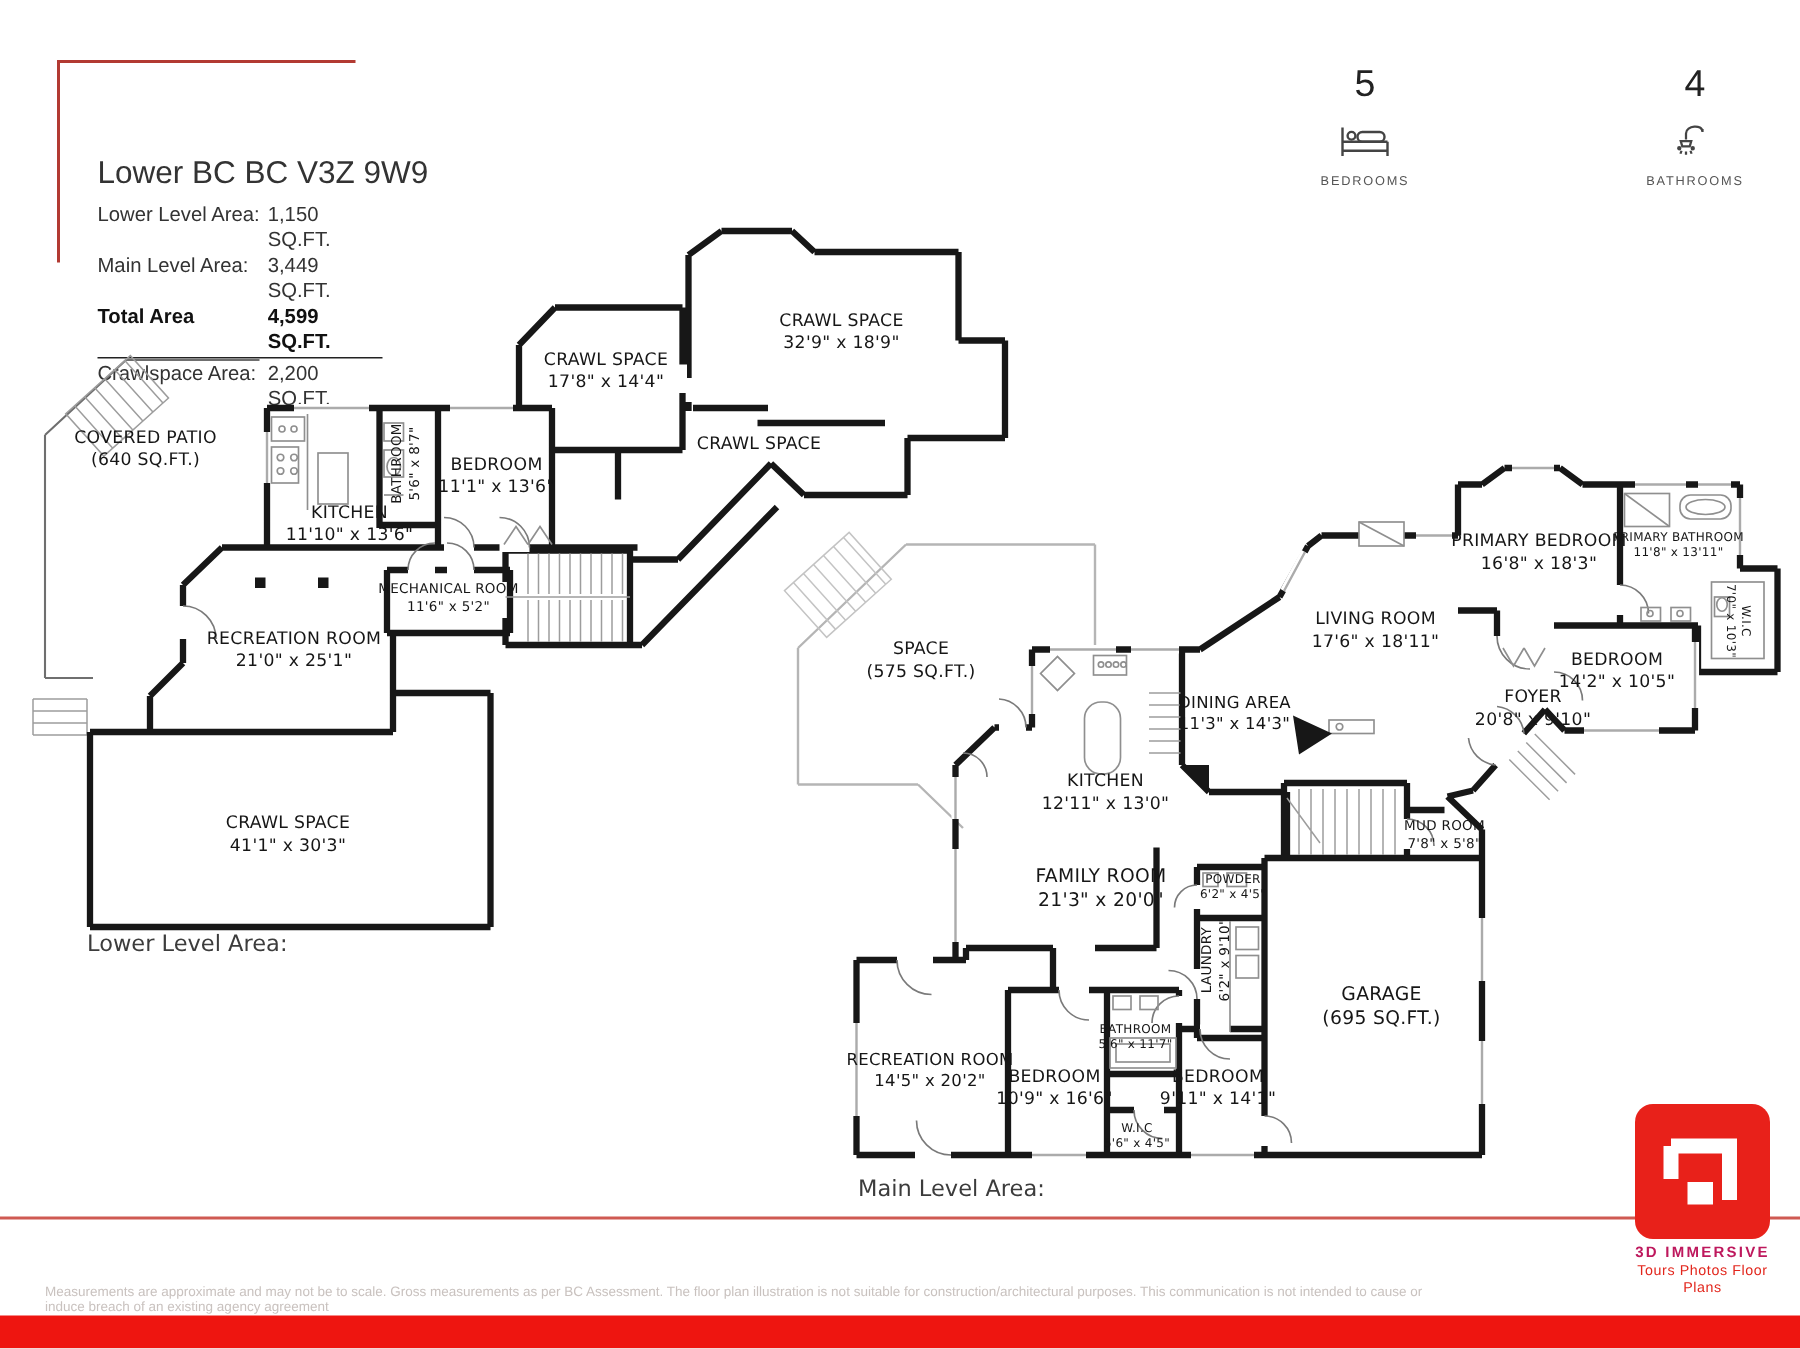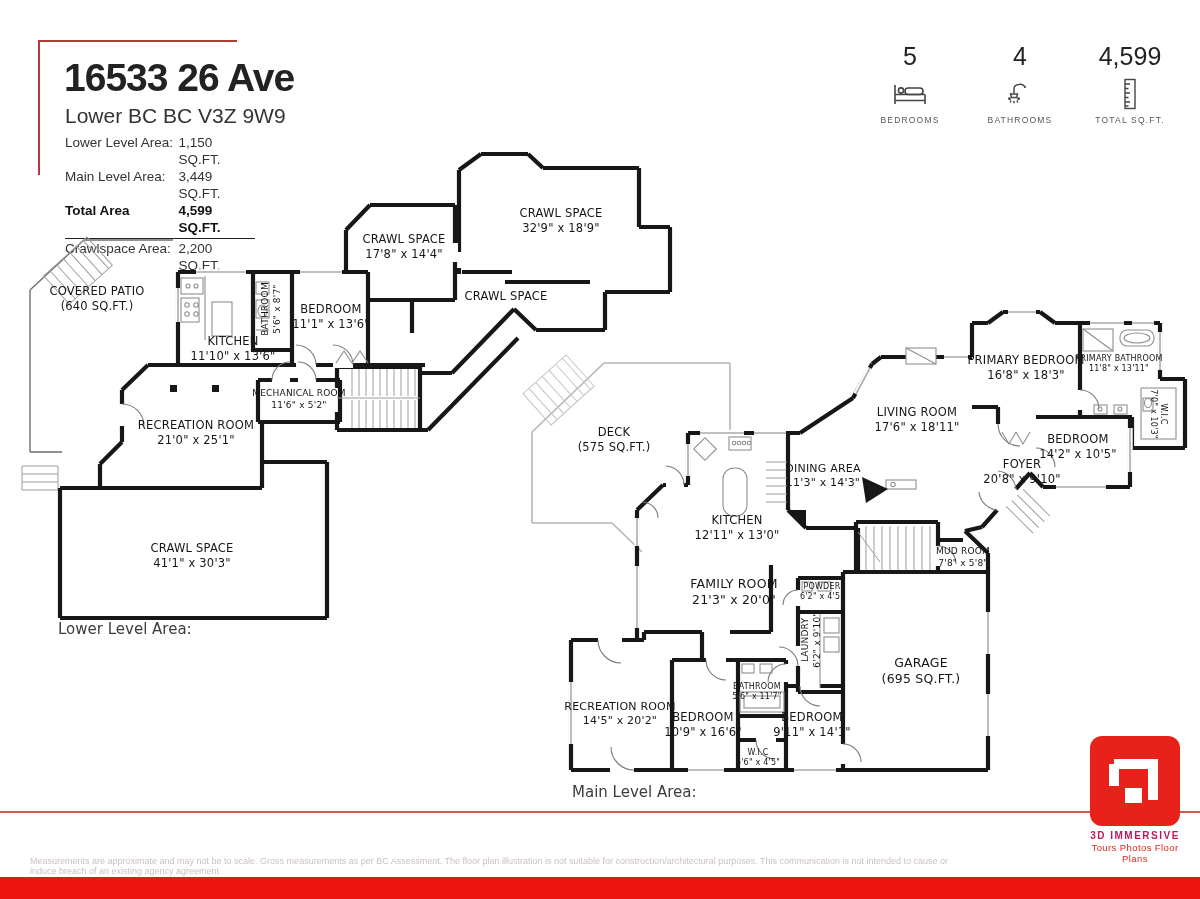--- a/index.html
+++ b/index.html
@@ -58,21 +58,20 @@
   .logotitle{font-size:10px;font-weight:bold;letter-spacing:1.5px;color:#be185d;margin-top:4px;
              font-family:Liberation Sans, sans-serif;}
   .logosub{font-size:9.5px;color:#e2261c;letter-spacing:.4px;margin-top:1px;}
 </style>
 </head>
 <body>
 
 <div class="page">
 
   <div class="bracket"></div>
-  <div class="title">16533 26 Ave</div>
   <div class="subtitle">Lower BC BC V3Z 9W9</div>
   <div class="areas">
     <div class="arow">
       <span class="al">Lower Level Area:</span>
         <span>1,150 SQ.FT.</span>
     </div>
     <div class="arow">
       <span class="al">Main Level Area:</span>
         <span>3,449 SQ.FT.</span>
     </div>
@@ -108,32 +107,20 @@
           <g stroke="#444" stroke-width="1.5" fill="none">
             <path d="M8,13 V9 C8,3.5 19,2.5 19,8 L19,6"></path>
             <path d="M4.5,14 H11.5 L10.5,17.5 H5.5 Z"></path>
             <path d="M5,20.5 L4.3,22.5 M8,21 L8,23.2 M11,20.5 L11.7,22.5"></path>
             <circle cx="3.5" cy="18.8" r="0.7" fill="#444"></circle>
             <circle cx="12.5" cy="18.8" r="0.7" fill="#444"></circle>
           </g>
         </svg>
       </div>
       <div class="sl">BATHROOMS</div>
-    </div>
-    <div class="stat">
-      <div class="sv">4,599</div>
-      <div class="si">
-        <svg width="16" height="32" viewBox="0 0 16 32">
-          <g stroke="#444" stroke-width="1.4" fill="none">
-            <rect x="3" y="1.5" width="10" height="29"></rect>
-            <path d="M3,6 H8 M3,10.5 H6.5 M3,15 H8 M3,19.5 H6.5 M3,24 H8 M3,28 H6.5"></path>
-          </g>
-        </svg>
-      </div>
-      <div class="sl">TOTAL SQ.FT.</div>
     </div>
   </div>
 
   <svg class="plan" width="1200" height="899" viewBox="0 0 1200 899">
 
     <g>
       <path class="thin" d="M173,240 H84 M84,240 L30,290 M30,290 V452 M30,452 H62"></path>
       <g transform="rotate(-42 78 272)">
         <rect class="t" x="50" y="252" width="58" height="38"></rect>
         <path class="t" d="M58,252 V290 M67,252 V290 M76,252 V290 M85,252 V290 M94,252 V290 M103,252 V290"></path>
@@ -307,21 +294,21 @@
     <span>RECREATION ROOM</span>
       <span>21'0" x 25'1"</span>
     </div>
   <div class="rl" style="left:192px;top:556px">
     <span>CRAWL SPACE</span>
       <span>41'1" x 30'3"</span>
     </div>
   <div class="caption" style="left:58px;top:620px">Lower Level Area:</div>
 
   <div class="rl" style="left:614px;top:440px">
-    <span>DECK</span>
+    <span>SPACE</span>
       <span>(575 SQ.FT.)</span>
     </div>
   <div class="rl" style="left:737px;top:528px">
     <span>KITCHEN</span>
       <span>12'11" x 13'0"</span>
     </div>
   <div class="rl fs11" style="left:823px;top:476px">
     <span>DINING AREA</span>
       <span>11'3" x 14'3"</span>
     </div>

